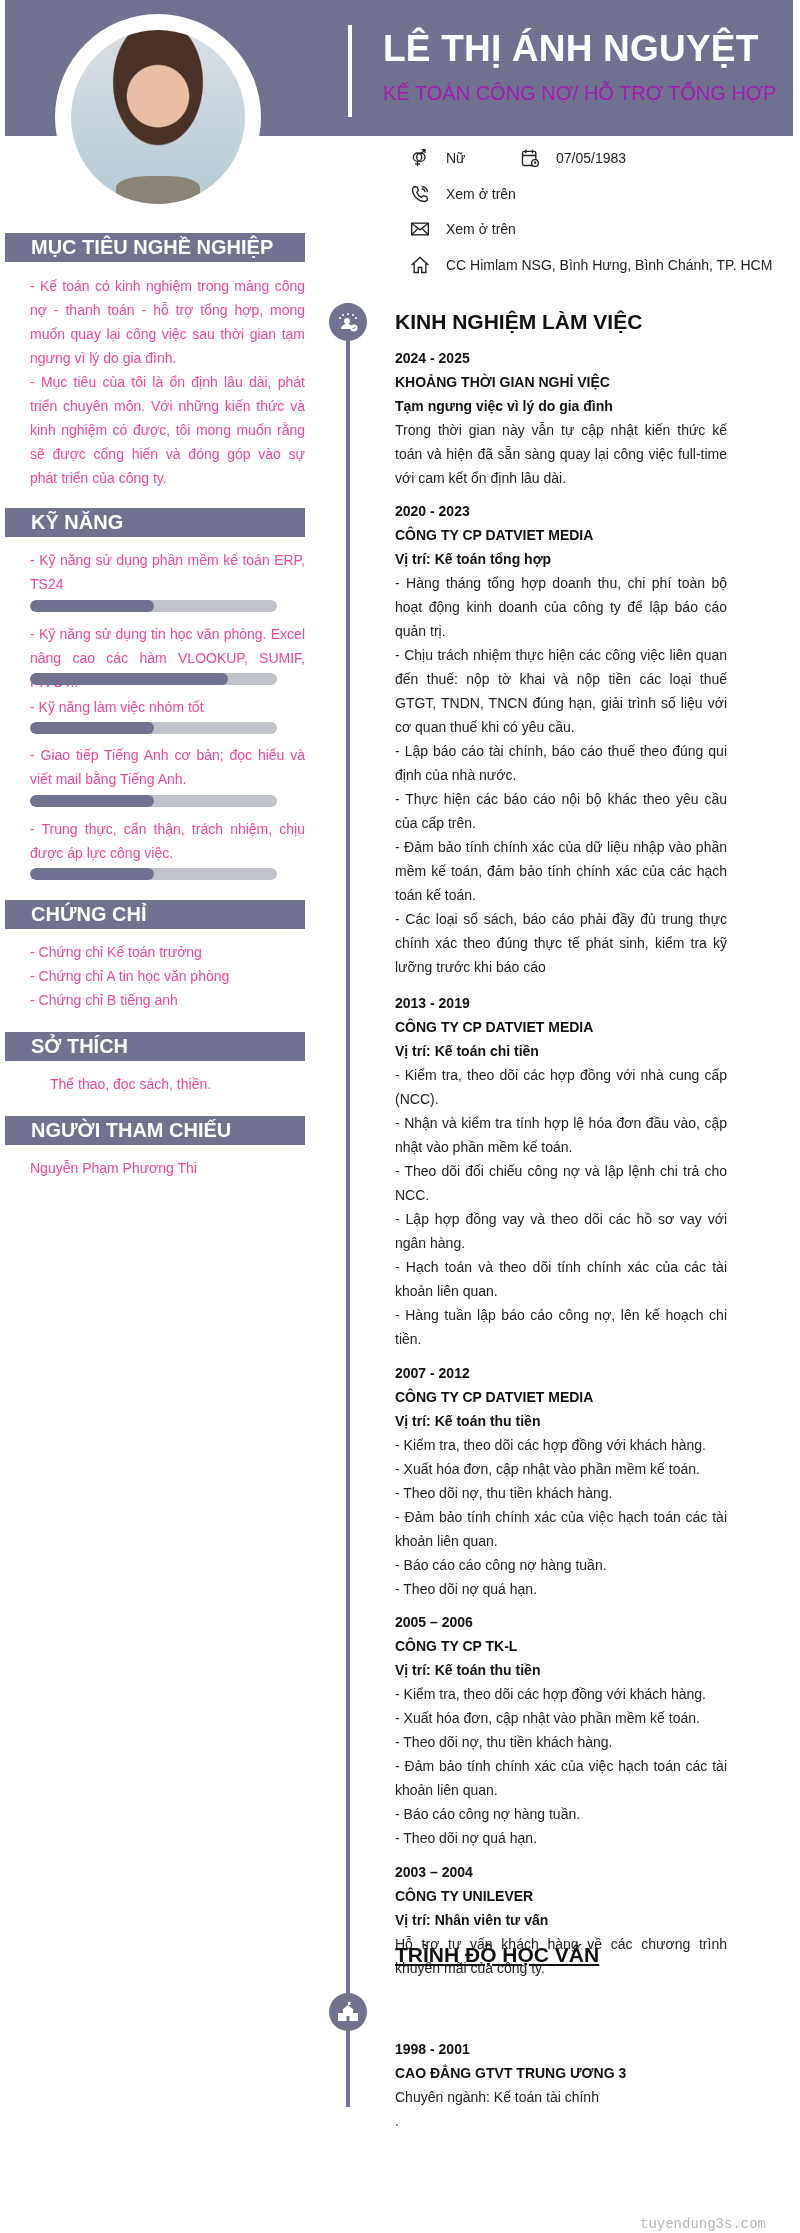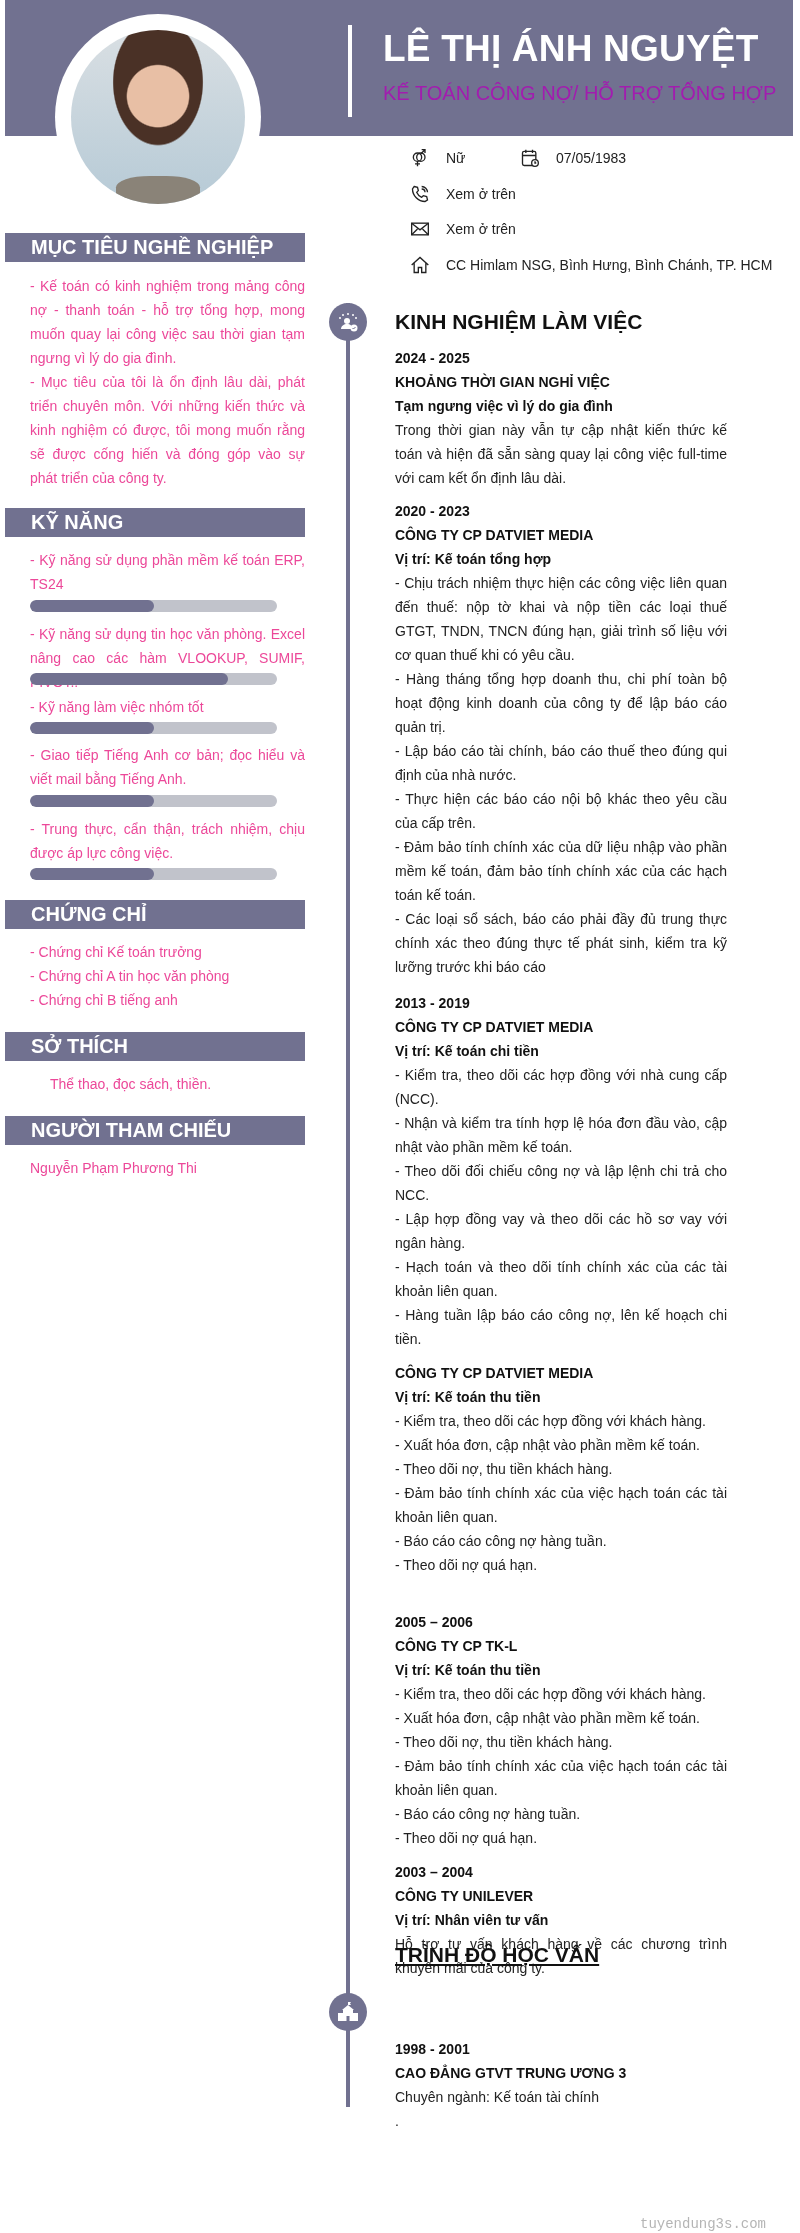--- a/index.html
+++ b/index.html
@@ -165,41 +165,42 @@
   <div class="period">2024 - 2025</div>
   <div class="company">KHOẢNG THỜI GIAN NGHỈ VIỆC</div>
   <div class="role">Tạm ngưng việc vì lý do gia đình</div>
   <div class="desc">Trong thời gian này vẫn tự cập nhật kiến thức kế toán và hiện đã sẵn sàng quay lại công việc full-time với cam kết ổn định lâu dài.</div>
 </div>
 
 <div class="job" style="top:499px;">
   <div class="period">2020 - 2023</div>
   <div class="company">CÔNG TY CP DATVIET MEDIA</div>
   <div class="role">Vị trí: Kế toán tổng hợp</div>
+  <div class="desc">- Hàng tháng tổng hợp doanh thu, chi phí toàn bộ hoạt động kinh doanh của công ty để lập báo cáo quản trị.</div>
   <div class="desc">- Chịu trách nhiệm thực hiện các công việc liên quan đến thuế: nộp tờ khai và nộp tiền các loại thuế GTGT, TNDN, TNCN đúng hạn, giải trình số liệu với cơ quan thuế khi có yêu cầu.</div>
-  <div class="desc">- Hàng tháng tổng hợp doanh thu, chi phí toàn bộ hoạt động kinh doanh của công ty để lập báo cáo quản trị.</div>
   <div class="desc">- Lập báo cáo tài chính, báo cáo thuế theo đúng qui định của nhà nước.</div>
   <div class="desc">- Thực hiện các báo cáo nội bộ khác theo yêu cầu của cấp trên.</div>
   <div class="desc">- Đảm bảo tính chính xác của dữ liệu nhập vào phần mềm kế toán, đảm bảo tính chính xác của các hạch toán kế toán.</div>
   <div class="desc">- Các loại sổ sách, báo cáo phải đầy đủ trung thực chính xác theo đúng thực tế phát sinh, kiểm tra kỹ lưỡng trước khi báo cáo</div>
 </div>
 
 <div class="job" style="top:991px;">
   <div class="period">2013 - 2019</div>
   <div class="company">CÔNG TY CP DATVIET MEDIA</div>
   <div class="role">Vị trí: Kế toán chi tiền</div>
   <div class="desc">- Kiểm tra, theo dõi các hợp đồng với nhà cung cấp (NCC).</div>
   <div class="desc">- Nhận và kiểm tra tính hợp lệ hóa đơn đầu vào, cập nhật vào phần mềm kế toán.</div>
   <div class="desc">- Theo dõi đối chiếu công nợ và lập lệnh chi trả cho NCC.</div>
   <div class="desc">-  Lập hợp đồng vay và theo dõi các hồ sơ vay với ngân hàng.</div>
   <div class="desc">- Hạch toán và theo dõi tính chính xác của các tài khoản liên quan.</div>
   <div class="desc">- Hàng tuần lập báo cáo công nợ, lên kế hoạch chi tiền.</div>
 </div>
 
 <div class="job" style="top:1361px;">
+  <div class="period">2007 - 2012</div>
   <div class="company">CÔNG TY CP DATVIET MEDIA</div>
   <div class="role">Vị trí: Kế toán thu tiền</div>
   <div class="desc">- Kiểm tra, theo dõi các hợp đồng với khách hàng.</div>
   <div class="desc">- Xuất hóa đơn, cập nhật vào phần mềm kế toán.</div>
   <div class="desc">- Theo dõi nợ, thu tiền khách hàng.</div>
   <div class="desc">- Đảm bảo tính chính xác của việc hạch toán các tài khoản liên quan.</div>
   <div class="desc">- Báo cáo cáo công nợ hàng tuần.</div>
   <div class="desc">- Theo dõi nợ quá hạn.</div>
 </div>
 

